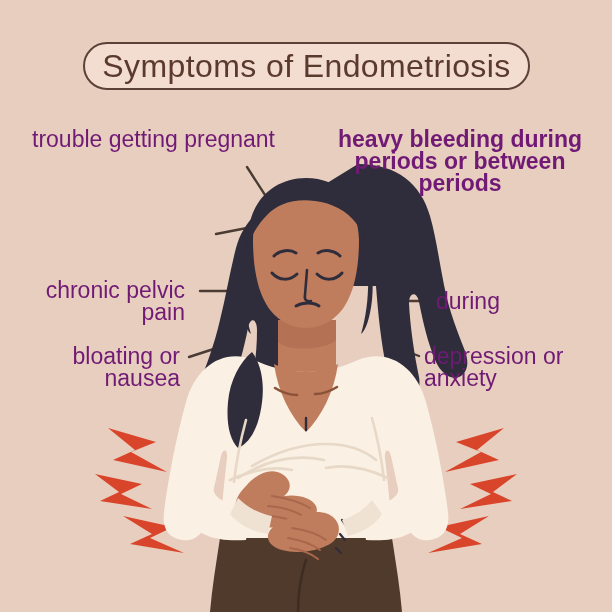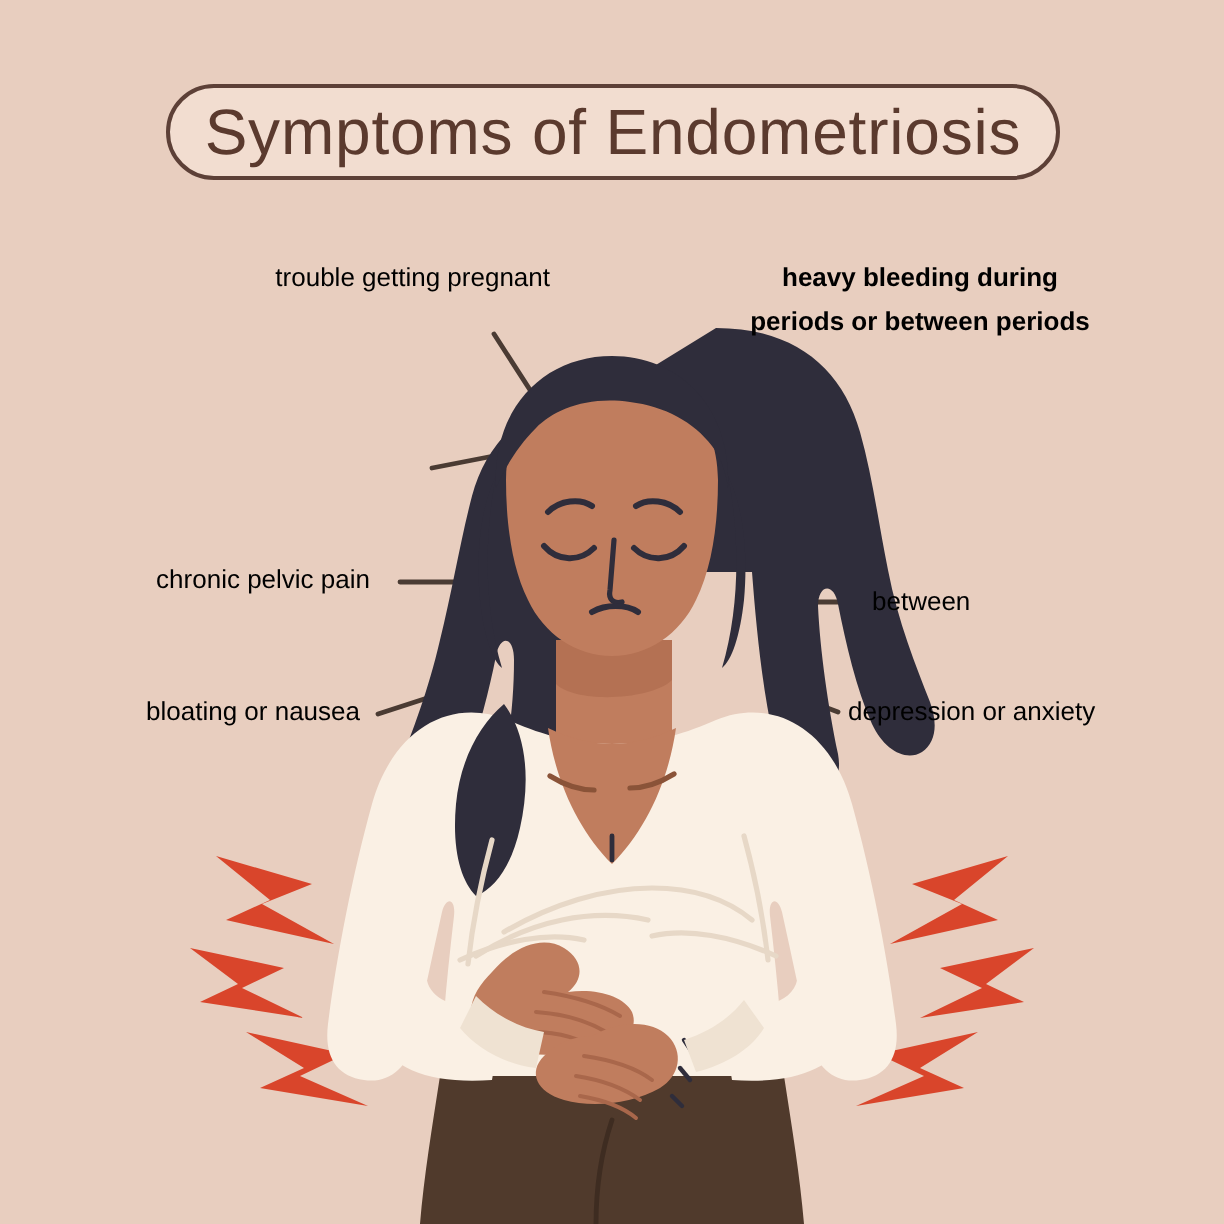--- a/index.html
+++ b/index.html
@@ -37,22 +37,22 @@
   }
   .title-text {
     font-size: 32px;
     letter-spacing: 0.4px;
     color: #5b3a2e;
     white-space: nowrap;
     font-weight: 400;
   }
   .label {
     position: absolute;
-    color: #000000;
-    font-size: 13px;
+    color: #701a75;
+    font-size: 23px;
     line-height: 22px;
     white-space: pre-line;
   }
   .label.right-al { text-align: right; }
   .label.left-al  { text-align: left; }
   .label.ctr-al   { text-align: center; font-weight: bold; }
 </style>
 </head>
 <body>
 
@@ -220,17 +220,17 @@
 
 
   <div class="label right-al" style="left:5px; top:345px; width:175px;">bloating or nausea</div>
 
   <div class="label right-al" style="left:10px; top:279px; width:175px;">chronic pelvic pain</div>
 
   <div class="label ctr-al" style="left:320px; top:128px; width:280px;">heavy bleeding during
 periods or between periods</div>
 
 
-  <div class="label left-al" style="left:436px; top:290px; width:160px;">between</div>
+  <div class="label left-al" style="left:436px; top:290px; width:160px;">during</div>
 
   <div class="label left-al" style="left:424px; top:345px; width:190px;">depression or anxiety</div>
 
 </div>
 
 </body></html>

